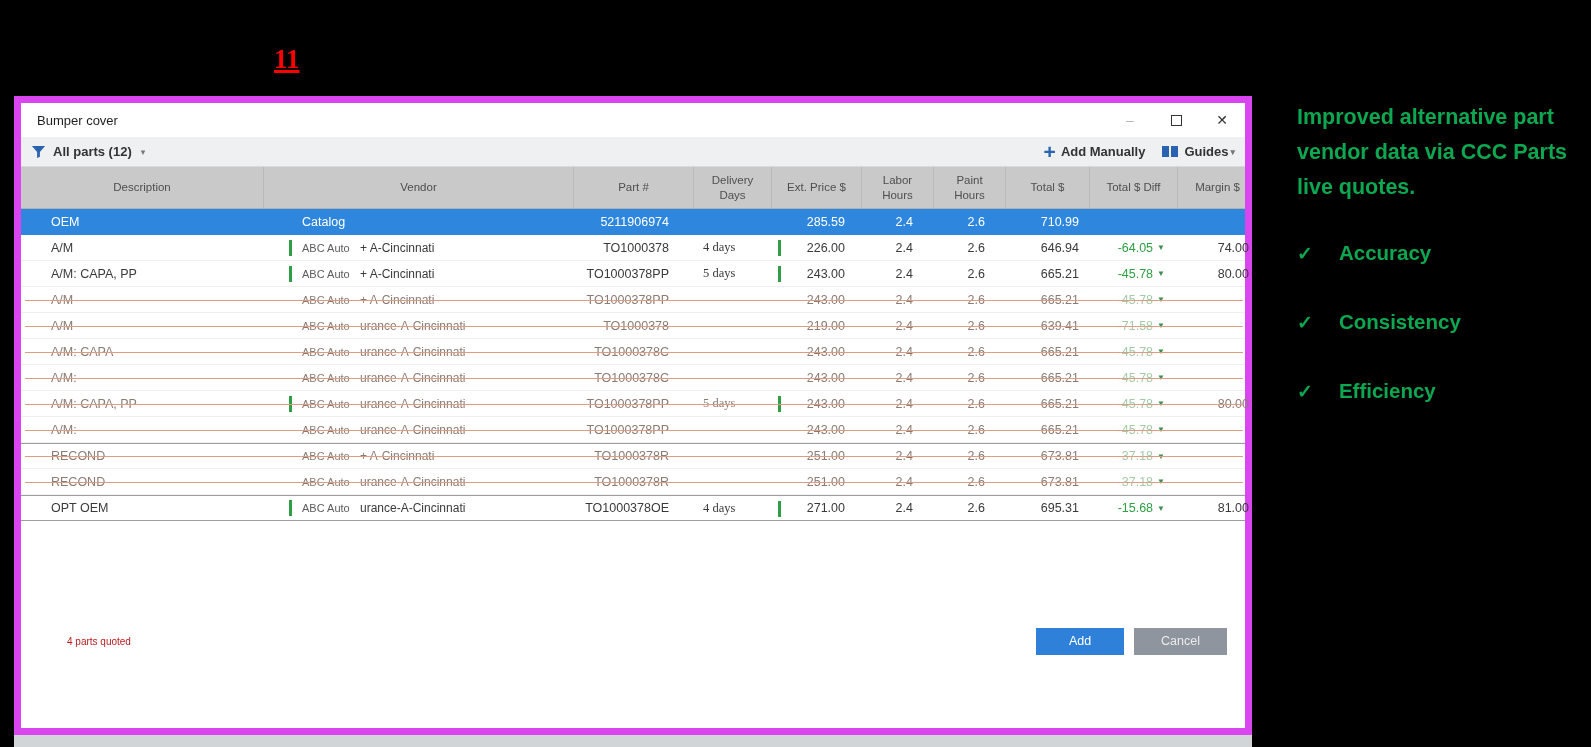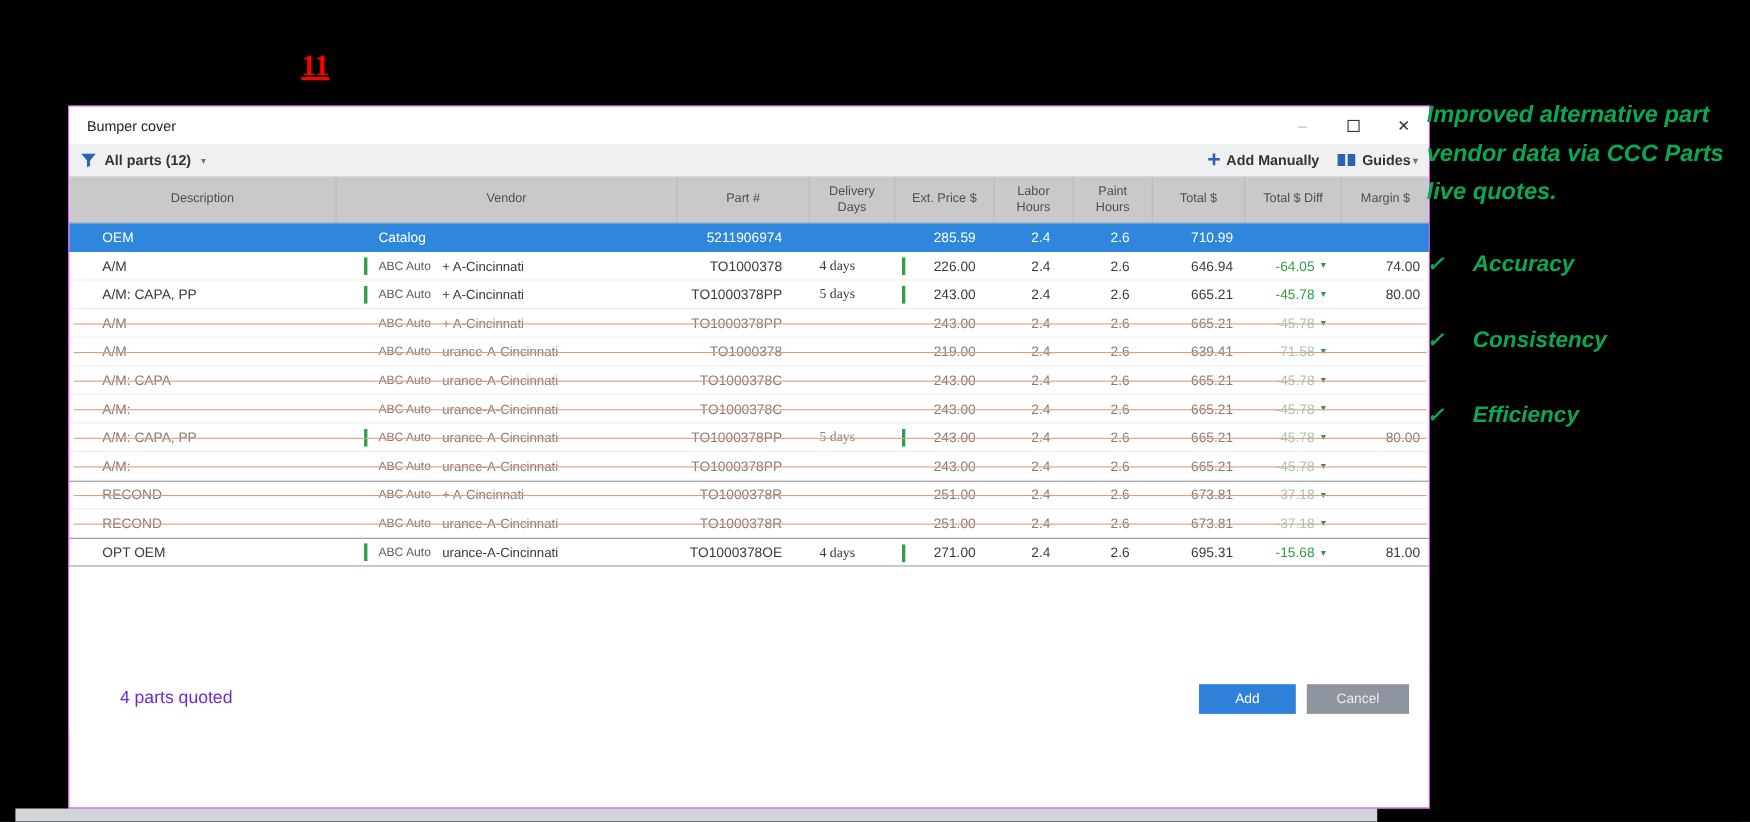--- a/index.html
+++ b/index.html
@@ -7,21 +7,21 @@
               font-family:"Liberation Sans", sans-serif; }
   .stage { position:relative; width:1591px; height:747px; background:#000;border-radius:12px; }
 
   
   .annot { position:absolute; left:274px; top:44px; color:#ff0000;
            font-family:"Liberation Serif", serif; font-weight:bold; font-size:27px;
            text-decoration:underline; text-decoration-thickness:3px; }
 
   
   .window { position:absolute; left:14px; top:96px; width:1238px; height:639px;
-            background:#fff; border:1px solid #d946ef;margin-left:48px; }
+            background:#fff; border:7px solid #d946ef; }
   .titlebar { height:34px; background:#fff; display:flex; align-items:center; }
   .title { font-size:13px; color:#1e1e1e; padding-left:16px; flex:1; }
   .winbtns { display:flex; align-items:center; height:100%; }
   .winbtn { width:46px; height:100%; display:flex; align-items:center; justify-content:center;
             font-size:14px; color:#333; cursor:default; }
   .winbtn.min { color:#b5b5b5; }
   .maxbox { width:11px; height:11px; border:1.5px solid #333; display:inline-block; }
 
   .toolbar { height:30px; background:#eef0f1; border-bottom:1px solid #d7d9da;
              display:flex; align-items:center; padding:0 10px; }
@@ -72,30 +72,30 @@
   .struck { color:#8b7b71; }
   .struck .vloc, .struck .vbadge { color:#8b7b71; }
   .struck .diffval { color:#a3cba6; }
   .strikeline { position:absolute; left:4px; right:2px; top:50%; height:1px;
                 background:#df9c82; pointer-events:none; z-index:3; }
 
   .filler { height:89px; background:#fff; }
   .statusbar { height:65px; background:#6f7d8b; color:#fff; font-size:12.5px;
                padding:12px 0 0 30px; }
   .footer { height:62px; background:#fff; display:flex; align-items:center; padding:0 18px; }
-  .quoted { color:#6d28d9; font-size:16px; padding-left:28px; flex:1; }
+  .quoted { color:#b91c1c; font-size:10px; padding-left:28px; flex:1; }
   .btn { height:27px; display:flex; align-items:center; justify-content:center;
          font-size:12.5px; color:#fff; cursor:default; }
   .btn.add { width:88px; background:#2e80d9; margin-right:10px; }
   .btn.cancel { width:93px; background:#8f959e; color:#eceaea;text-align:center; }
 
   .bottomstrip { position:absolute; left:14px; top:735px; width:1238px; height:12px; background:#d2d5d8; }
 
   
-  .side { position:absolute; left:1297px; top:87px; width:275px;font-style:italic; }
+  .side { position:absolute; left:1297px; top:100px; width:275px; }
   .side-heading { color:#0ca851; font-size:21.5px; font-weight:bold; line-height:35px; }
   .side-list { margin-top:36px; list-style:none; }
   .side-item { display:flex; align-items:center; margin-bottom:45px; }
   .check { color:#0ca851; font-size:19px; font-weight:bold; margin-right:26px; }
   .side-label { color:#0ca851; font-size:20.5px; font-weight:bold; }
 </style>
 </head>
 <body>
 
 <div class="stage">

